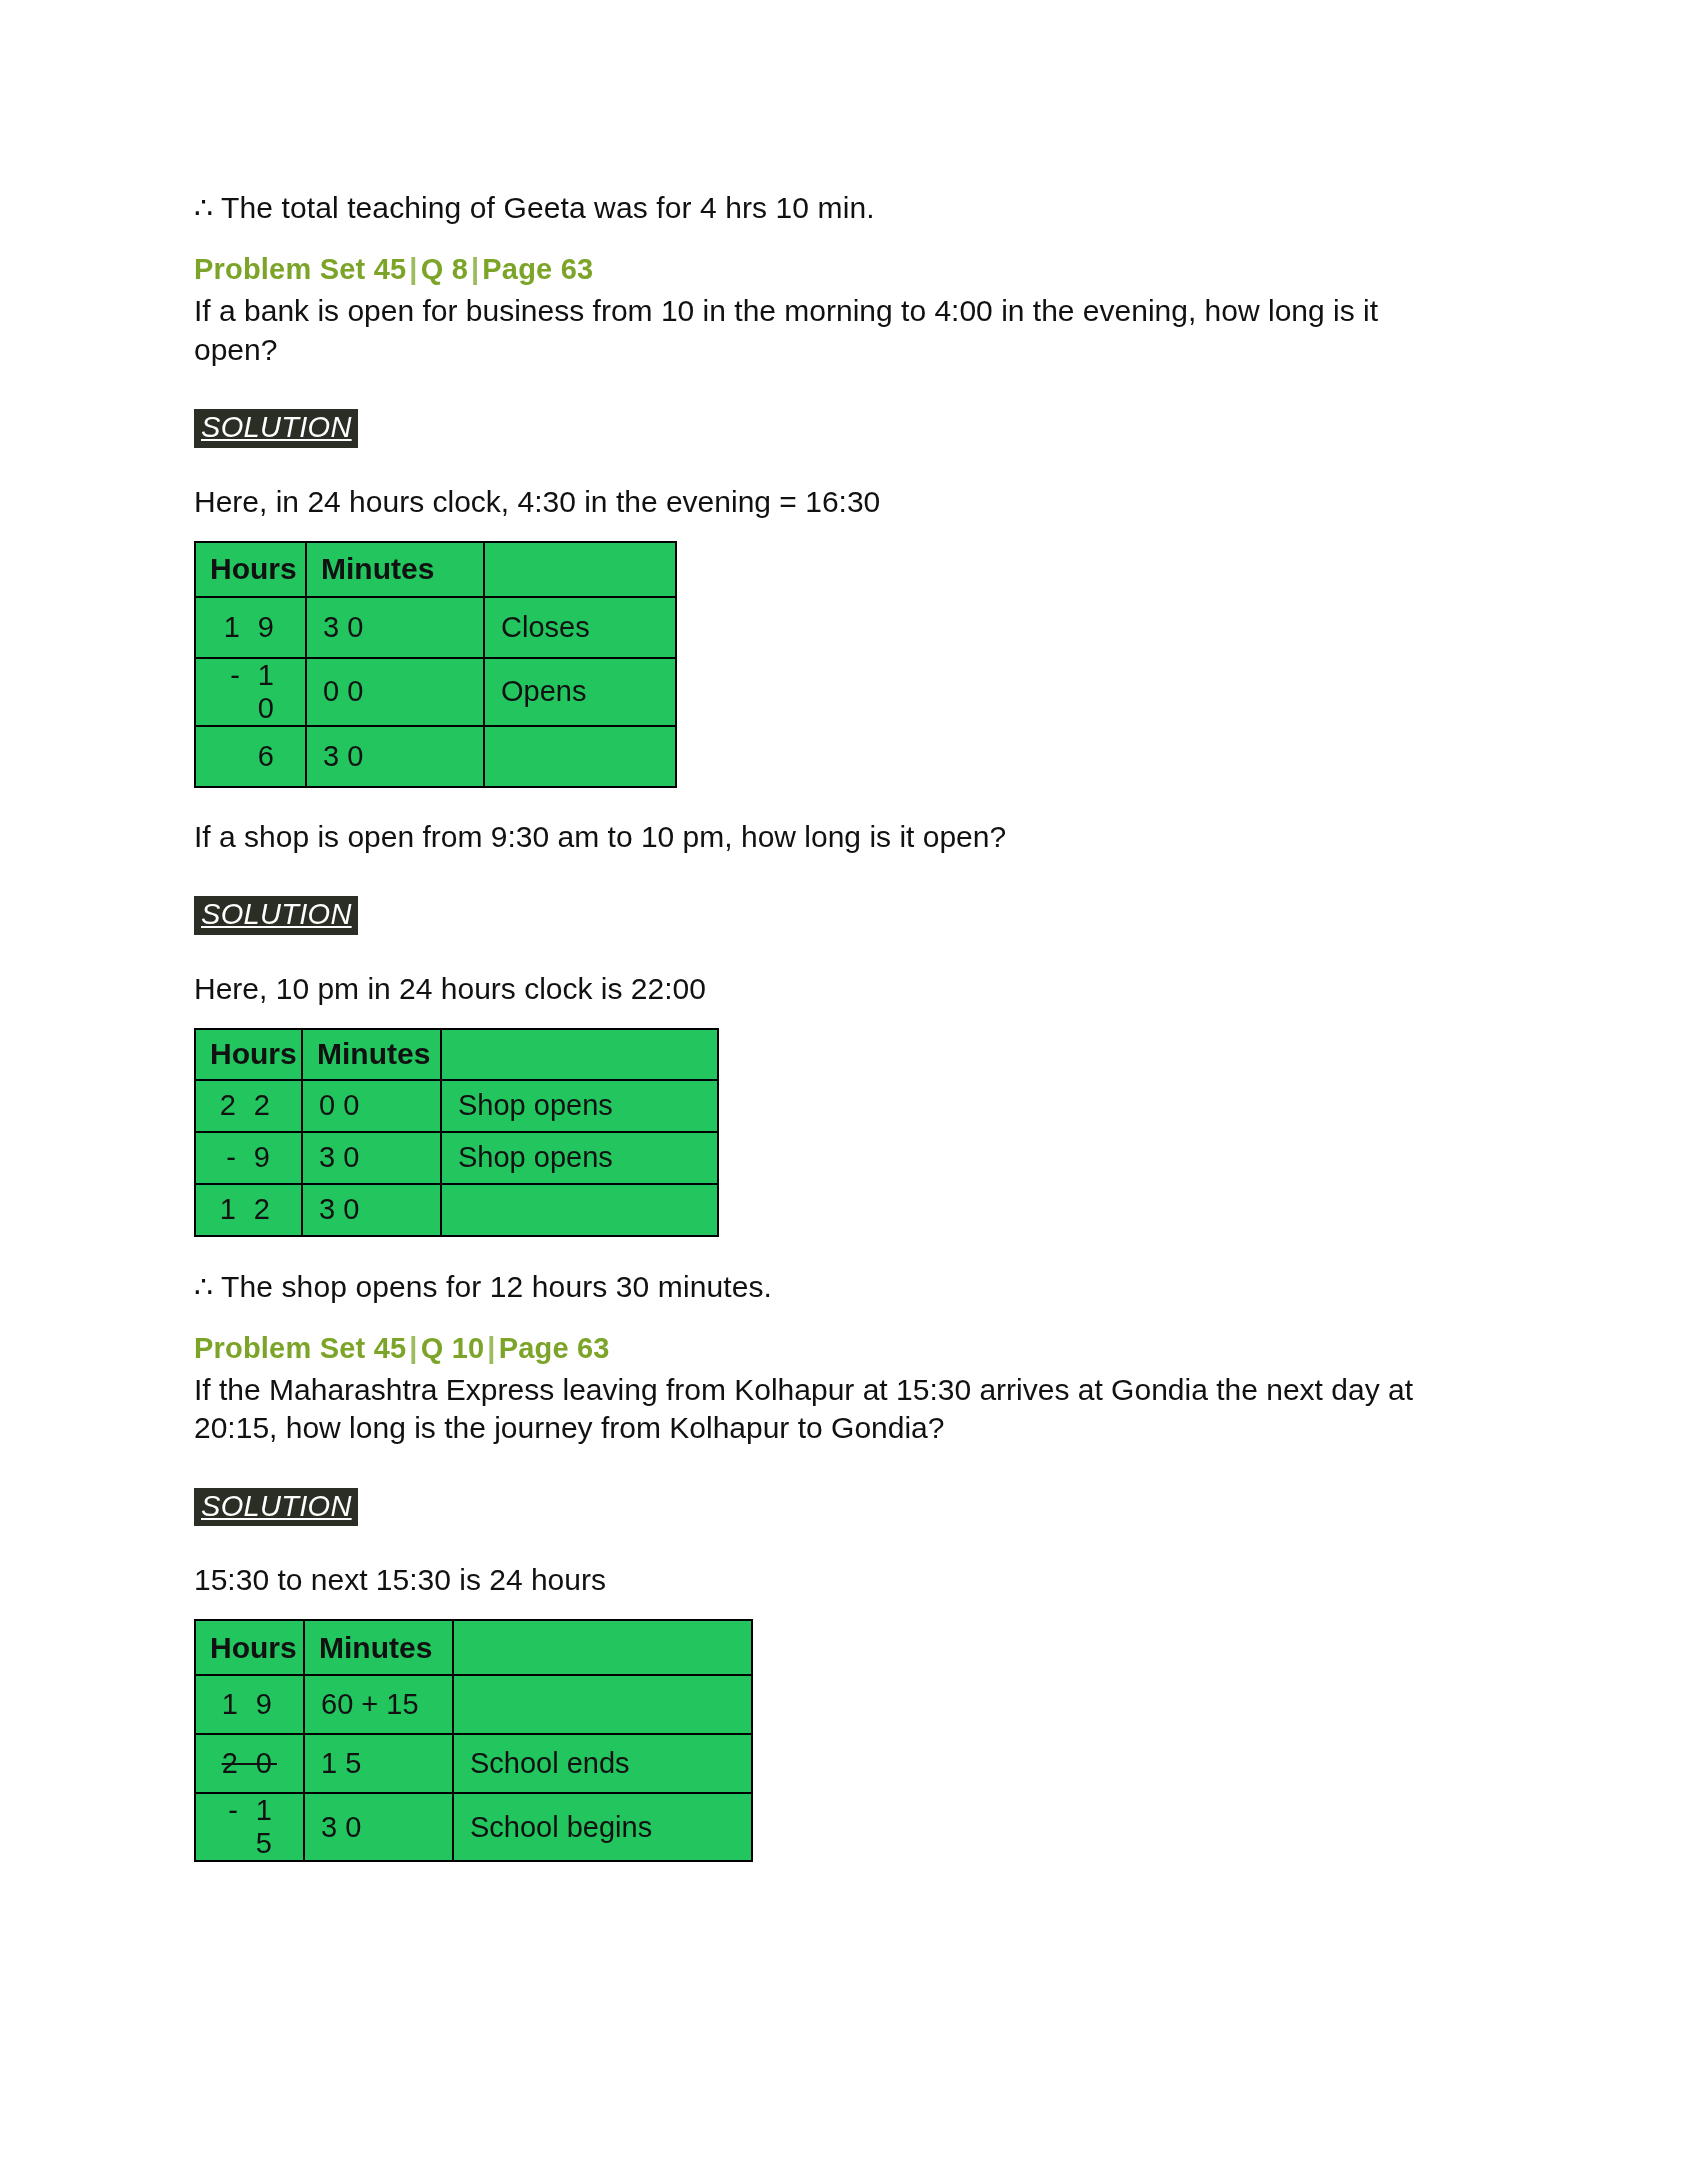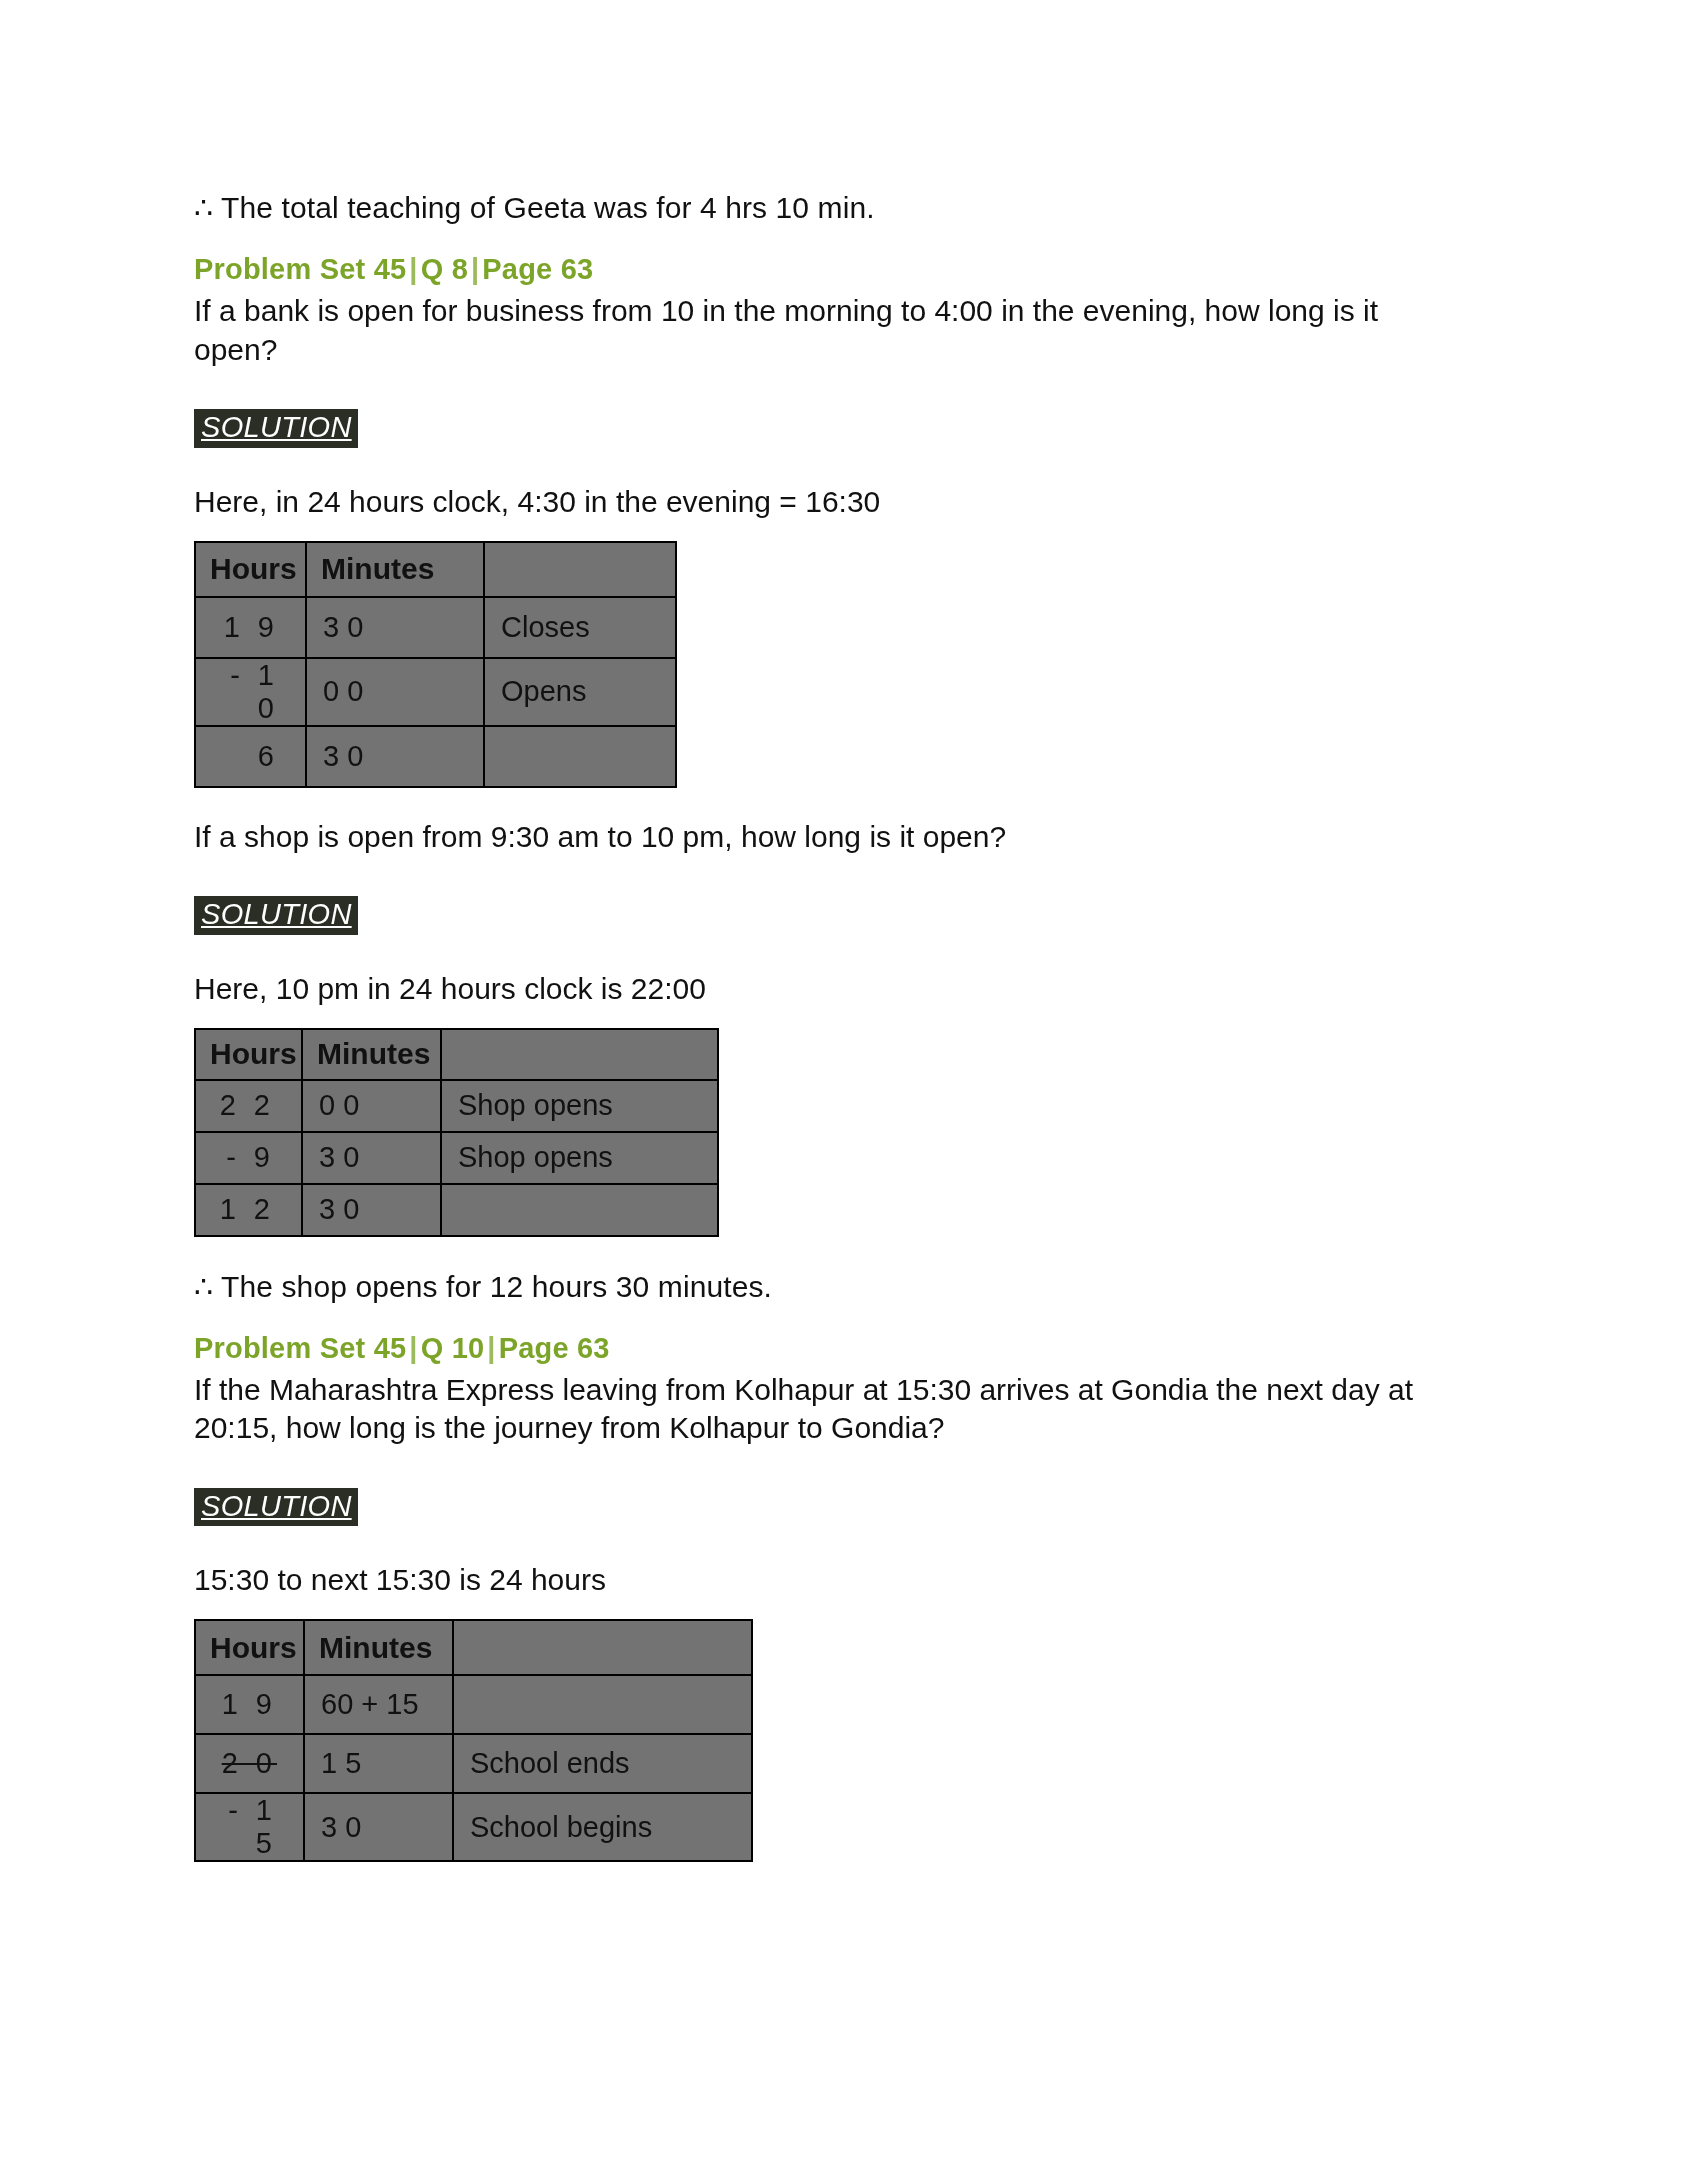--- a/index.html
+++ b/index.html
@@ -73,21 +73,21 @@
     line-height: 1.3;
     color: #111111;
     margin: 0 0 20px 0;
   }
 
   
   table.calc {
     border-collapse: collapse;
     table-layout: fixed;
     margin: 0 0 30px 0;
-    background: #737373;
+    background: #22c55e;
   }
   table.calc td, table.calc th {
     border: 2px solid #000000;
     font-size: 29px;
     color: #111111;
     font-weight: normal;
     padding: 0 14px;
     box-sizing: border-box;
     vertical-align: middle;
   }

